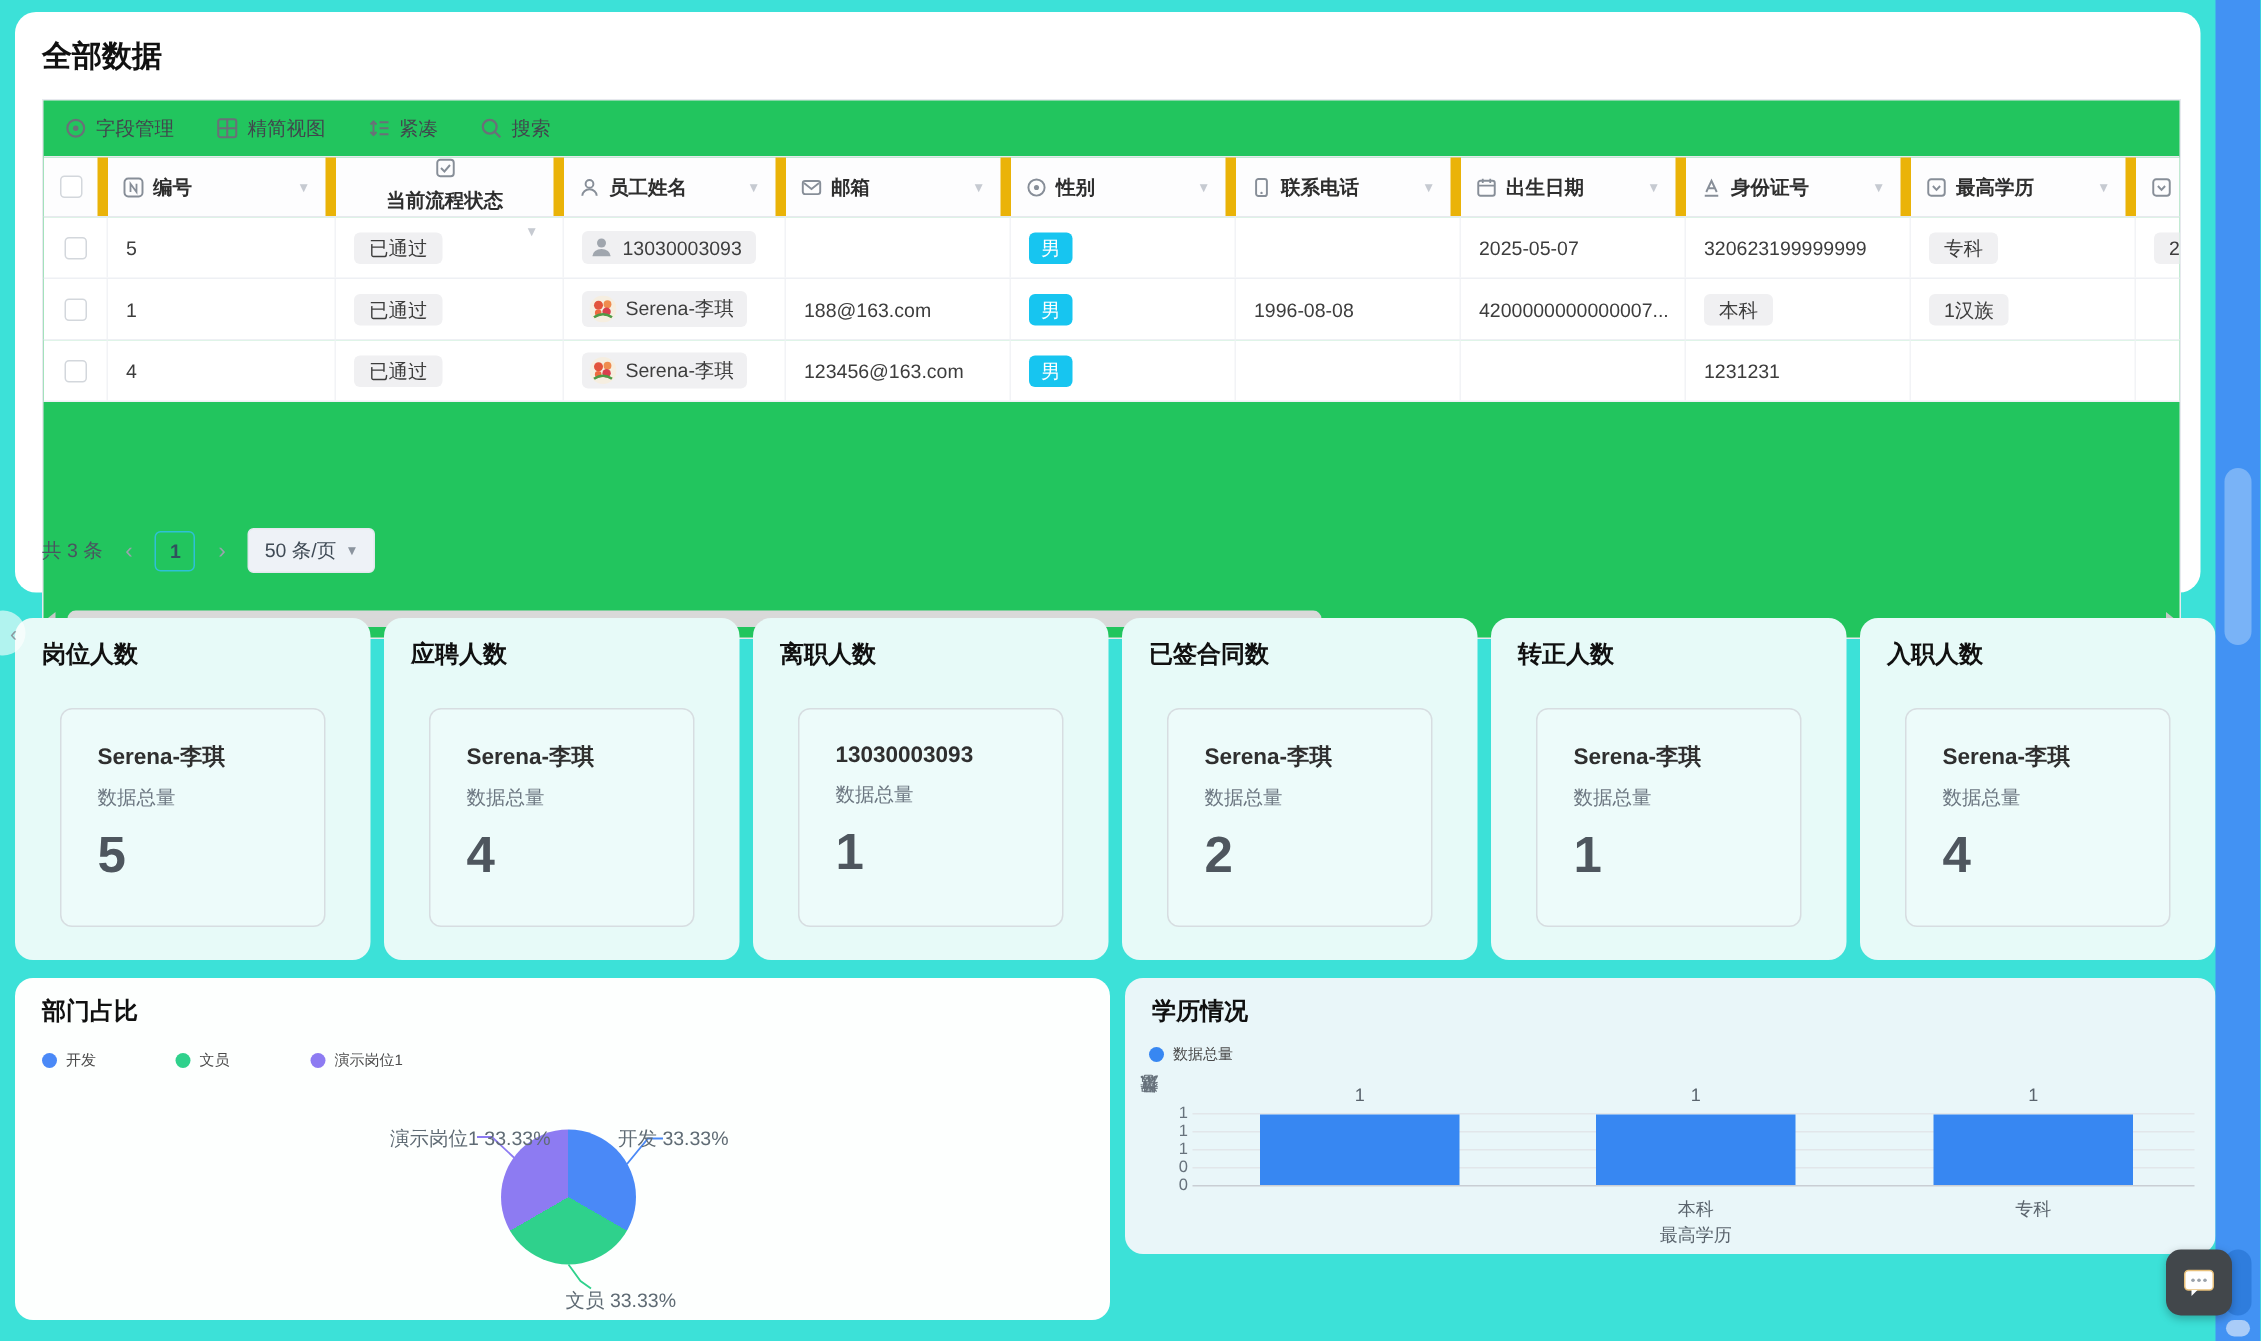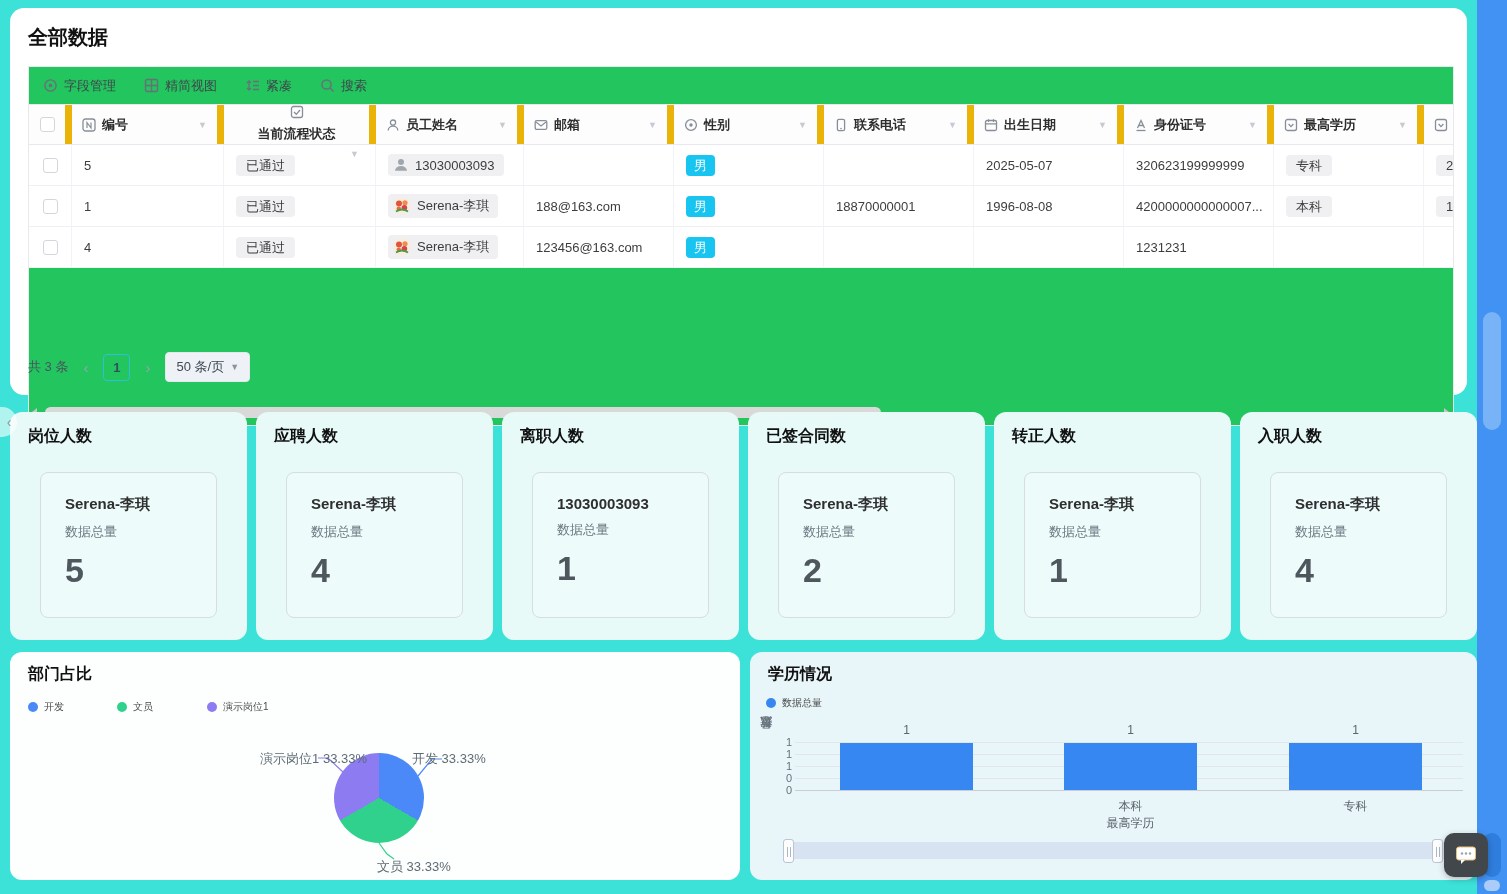--- a/index.html
+++ b/index.html
@@ -35,21 +35,21 @@
 
 .stat-row{position:absolute;left:10px;top:412px;width:1467px;display:flex;gap:9px}
 .stat-card{width:237px;height:228px;background:#e7faf8;border-radius:12px;position:relative}
 .stat-title{position:absolute;left:18px;top:14px;font-size:16px;font-weight:700;color:#101010}
 .stat-box{position:absolute;left:30px;top:60px;width:177px;height:146px;border:1px solid #d7dde1;border-radius:8px;background:rgba(255,255,255,.25);padding:22px 24px}
 .stat-sub{font-size:15px;font-weight:700;color:#2f2f2f;margin-bottom:9px}
 .stat-label{font-size:13px;color:#6b7680;margin-bottom:10px}
 .stat-value{font-size:34px;color:#4e565e;font-weight:600}
 
 .pie-card{position:absolute;left:10px;top:652px;width:730px;height:228px;background:#fdfffe;border-radius:12px;overflow:hidden}
-.bar-card{position:absolute;left:750px;top:652px;width:727px;height:228px;background:#e9f6f9;border-radius:12px;overflow:hidden}
+.bar-card{position:absolute;left:750px;top:652px;width:727px;height:184px;background:#e9f6f9;border-radius:12px;overflow:hidden}
 .chart-title{position:absolute;left:18px;top:12px;font-size:16px;font-weight:700;color:#101010}
 .legend{position:absolute;display:flex;align-items:center;gap:6px;font-size:10px;color:#4a4a4a;cursor:pointer}
 .dot{width:10px;height:10px;border-radius:50%}
 .pie{position:absolute;left:324px;top:101px;width:90px;height:90px;border-radius:50%}
 .pie-label{position:absolute;font-size:13px;color:#5f6b74;white-space:nowrap}
 .bar{position:absolute;top:91px;height:47px;width:133px}
 .bar-val{position:absolute;top:71px;width:133px;text-align:center;font-size:12px;color:#5a646d}
 .bar-cat{position:absolute;top:146px;width:133px;text-align:center;font-size:12px;color:#5a646d}
 .gridline{position:absolute;left:45px;width:668px;height:1px;background:#e2e6ea}
 .ytick{position:absolute;left:26px;width:16px;text-align:right;font-size:11px;color:#67727c}
@@ -279,23 +279,20 @@
                 </svg>
               </span>
               <span>Serena-李琪</span>
             </span>
           </div>
           <div class="cell" style="width: 150px;">
             <span>188@163.com</span>
           </div>
           <div class="cell" style="width: 150px;">
             <span class="tag-gender">男</span>
-          </div>
-          <div class="cell" style="width: 150px;">
-            <span>18870000001</span>
           </div>
           <div class="cell" style="width: 150px;">
             <span>1996-08-08</span>
           </div>
           <div class="cell" style="width: 150px;">
             <span>4200000000000007...</span>
           </div>
           <div class="cell" style="width: 150px;">
             <span class="tag">本科</span>
           </div>

